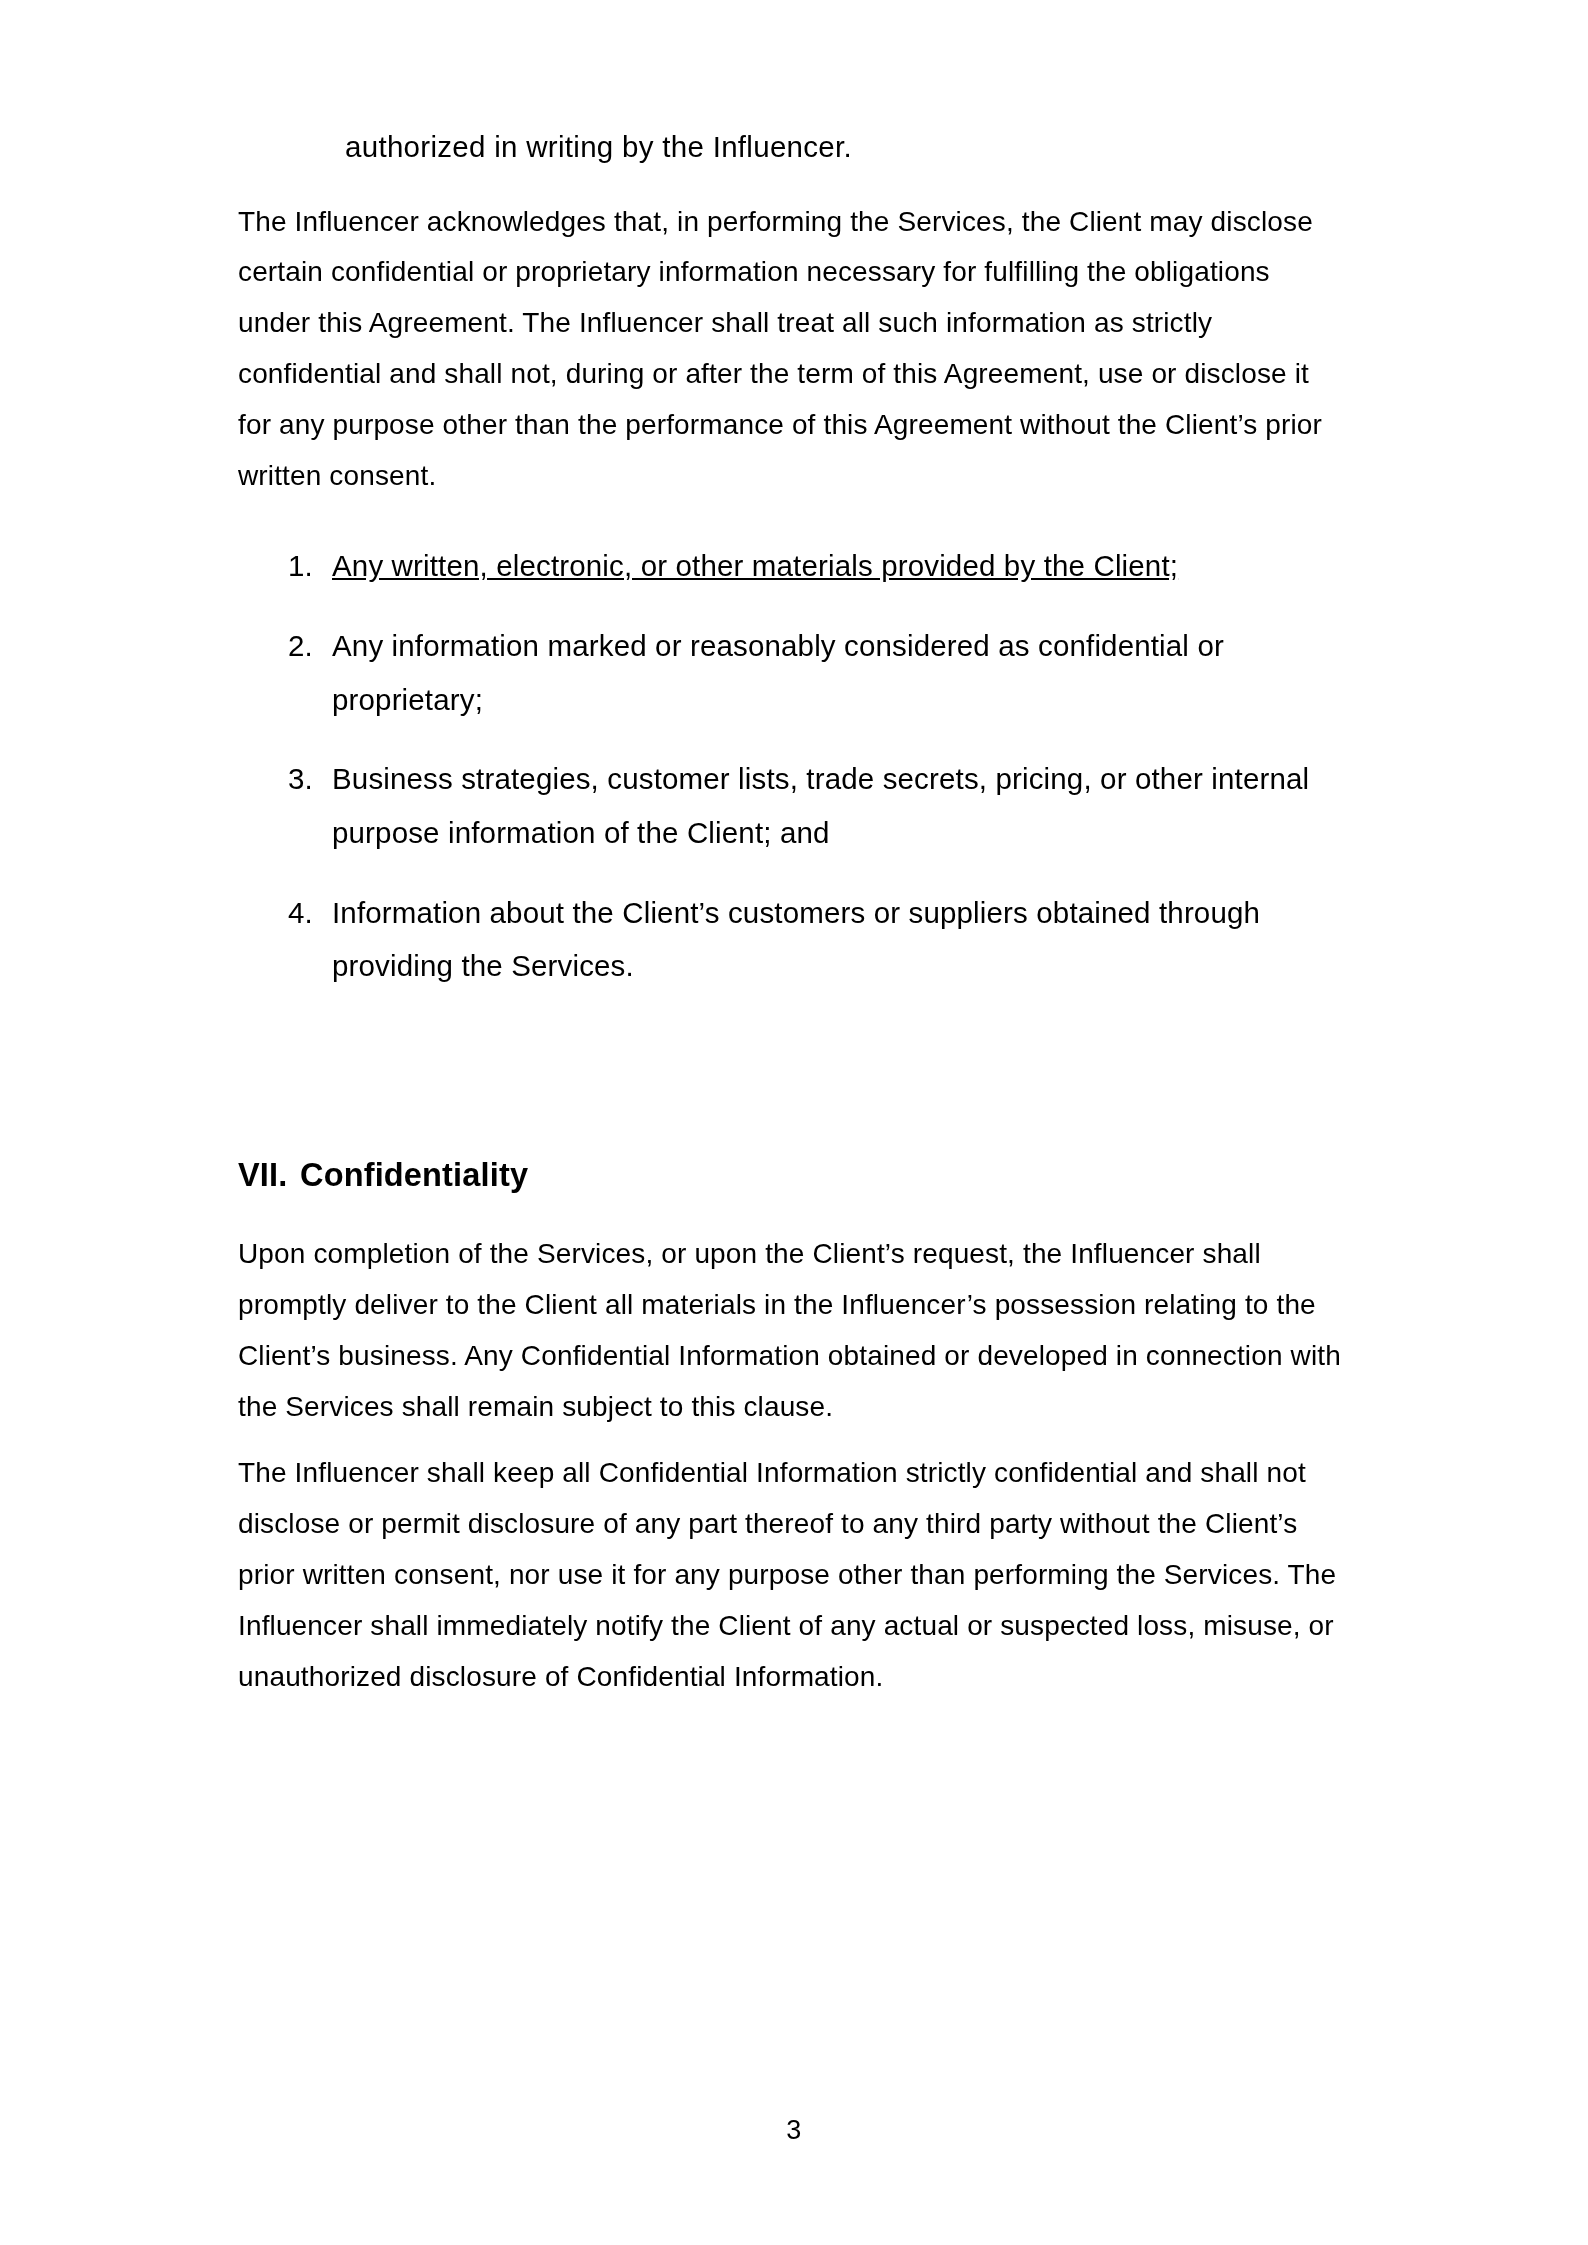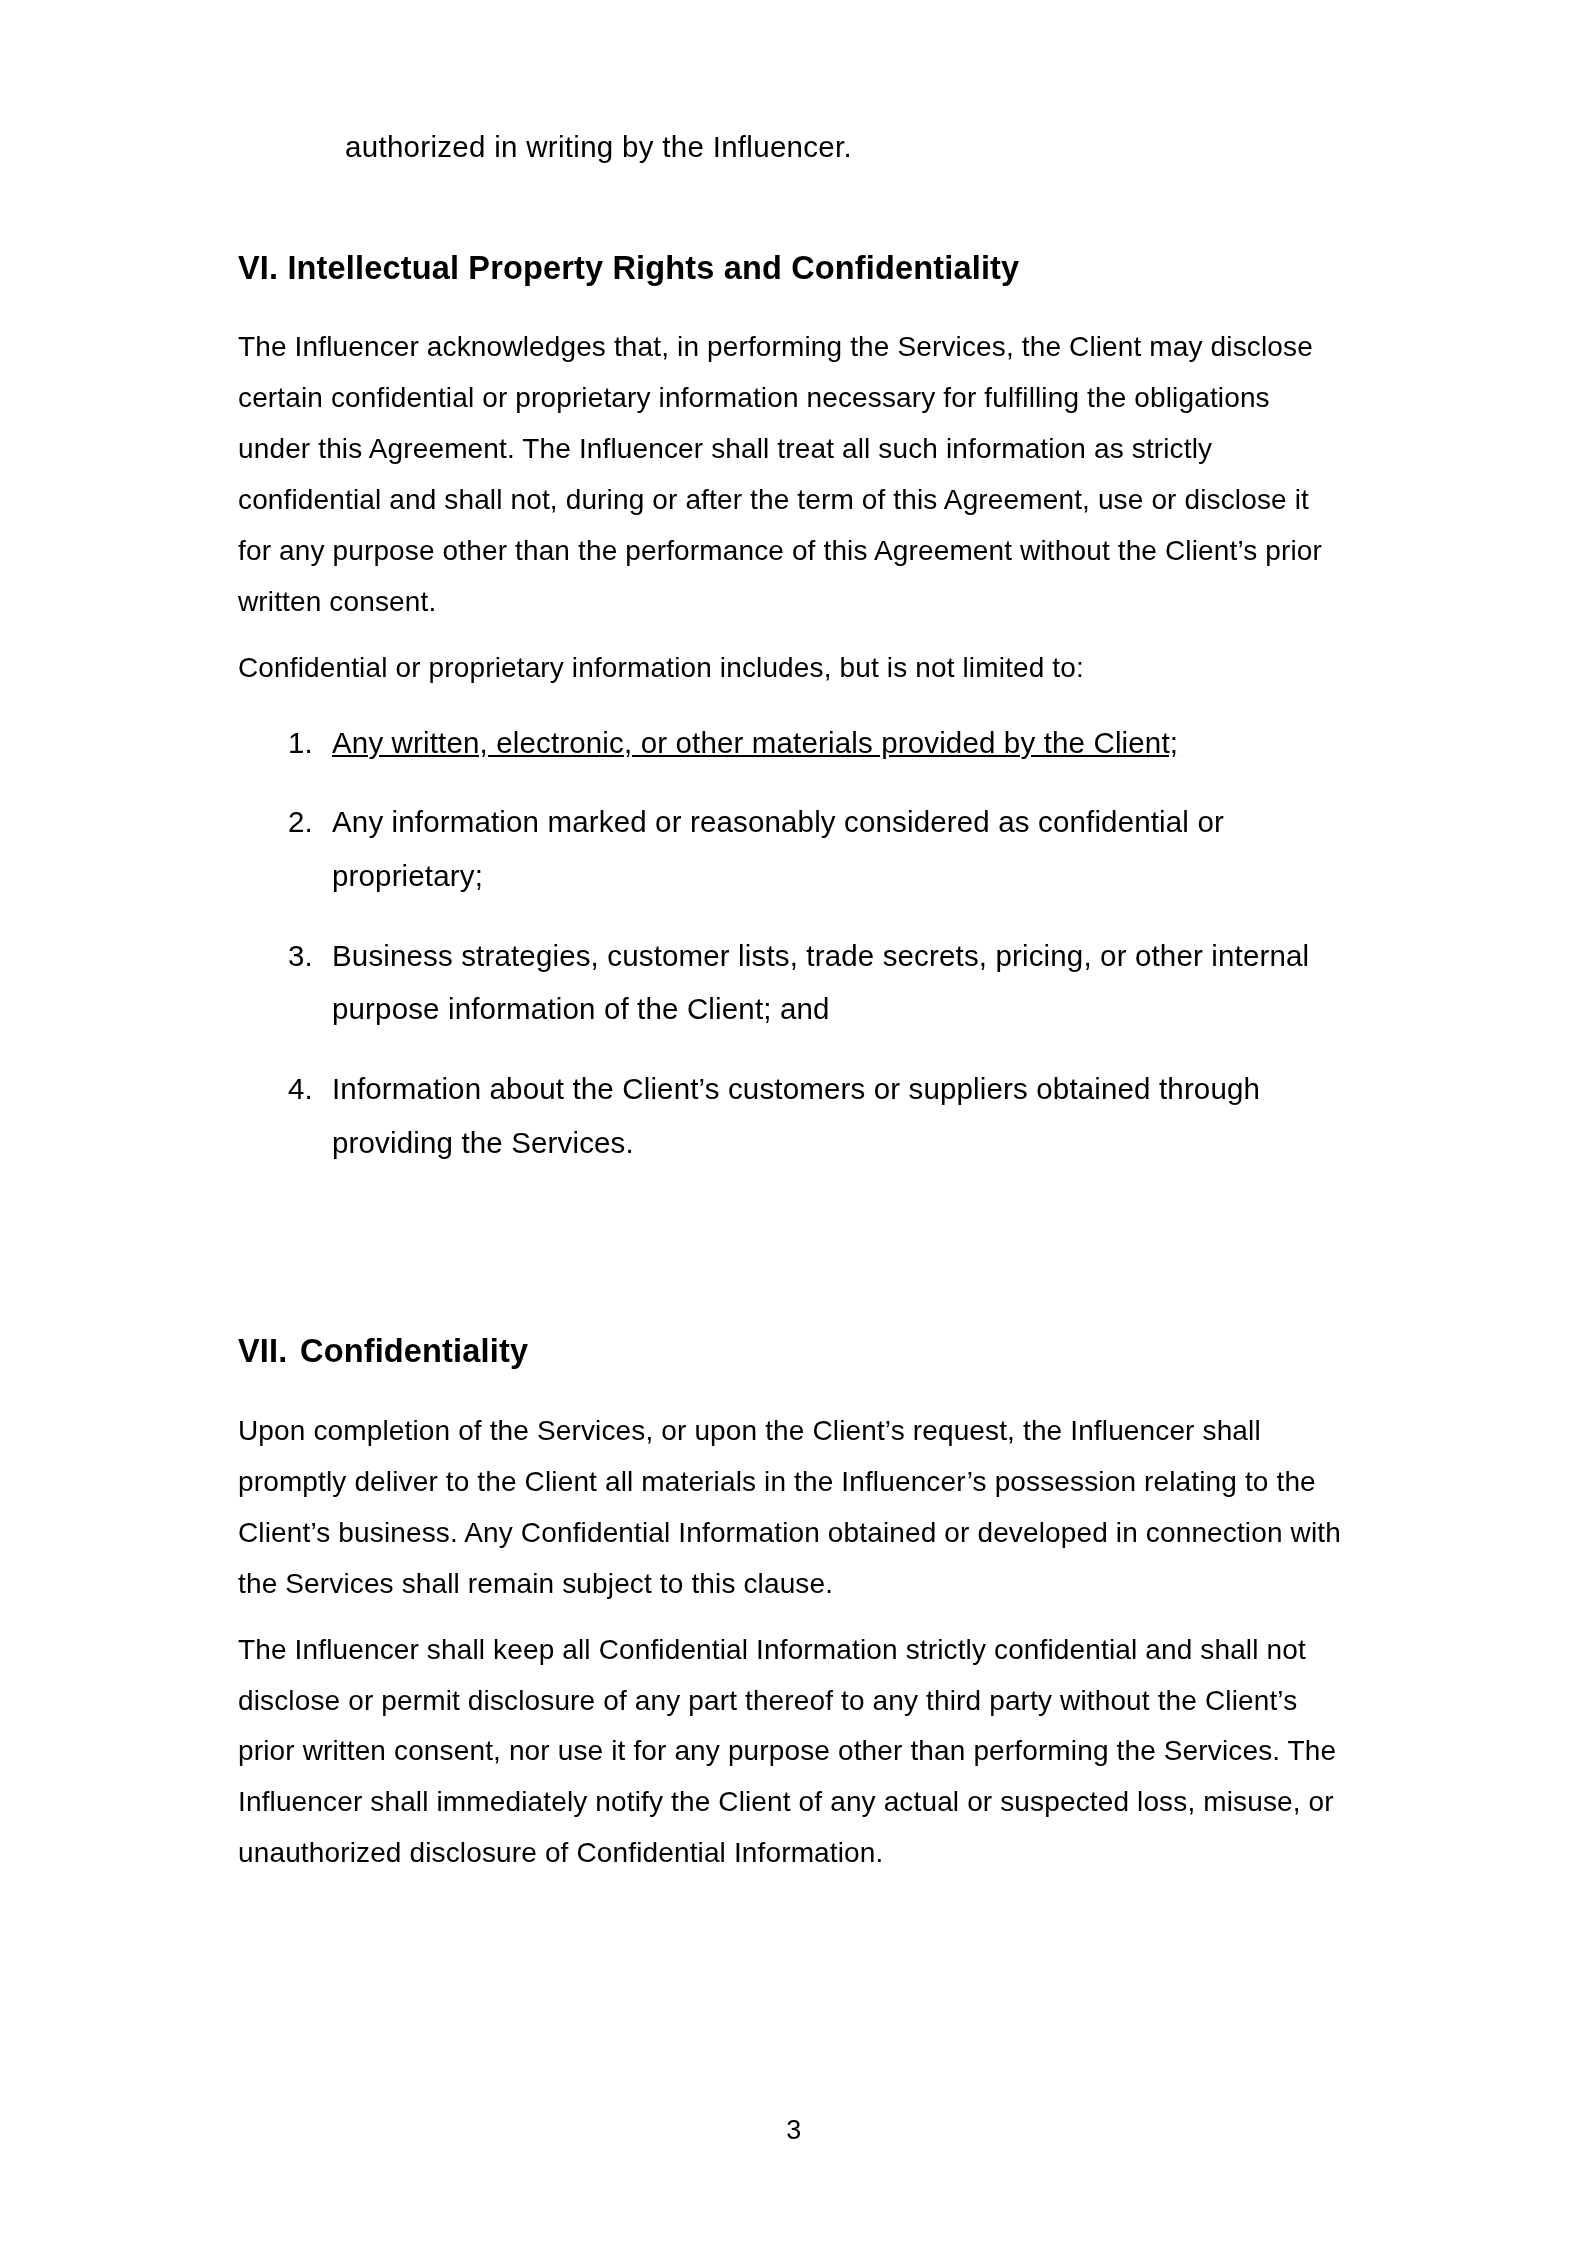--- a/index.html
+++ b/index.html
@@ -108,29 +108,27 @@
 </style>
 </head>
 <body>
 
 <div class="page">
 
   <div class="content">
 
     <p class="carryover-line">authorized in writing by the Influencer.</p>
 
-    <h2 class="section-heading heading-vi">VI. Intellectual Property Rights and Confidentiality</h2>
 
     <div class="spacer-after-heading"></div>
 
     <p class="body-par">The Influencer acknowledges that, in performing the Services, the Client may disclose certain confidential or proprietary information necessary for fulfilling the obligations under this Agreement. The Influencer shall treat all such information as strictly confidential and shall not, during or after the term of this Agreement, use or disclose it for any purpose other than the performance of this Agreement without the Client’s prior written consent.</p>
 
     <div class="spacer-par"></div>
 
-    <p class="body-par">Confidential or proprietary information includes, but is not limited to:</p>
 
     <ol class="num-list">
       <li>Any written, electronic, or other materials provided by the Client;</li>
       <li>Any information marked or reasonably considered as confidential or proprietary;</li>
       <li>Business strategies, customer lists, trade secrets, pricing, or other internal purpose information of the Client; and</li>
       <li>Information about the Client’s customers or suppliers obtained through providing the Services.</li>
     </ol>
 
     <div class="gap-before-vii"></div>
 

